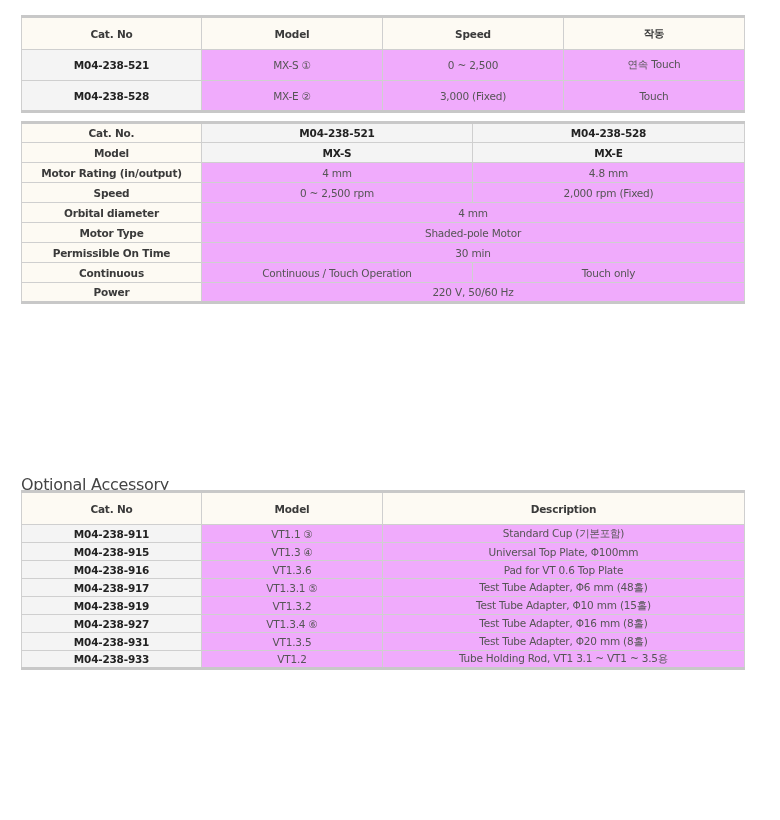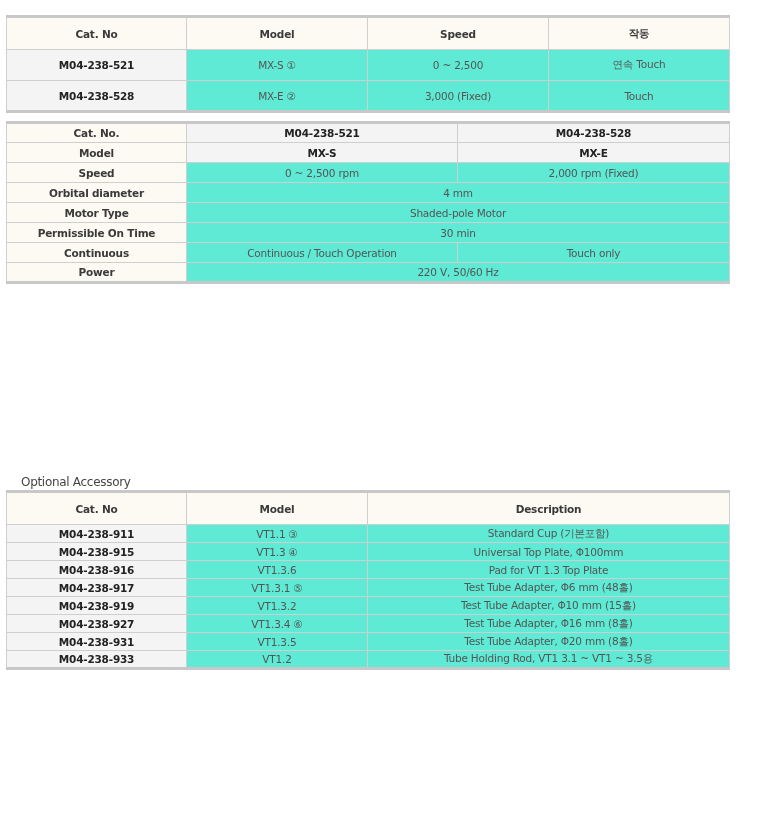--- a/index.html
+++ b/index.html
@@ -10,21 +10,21 @@
     body {
       width: 780px;
       height: 820px;
       position: relative;
       font-family: "DejaVu Sans", "Liberation Sans", sans-serif;
       color: #333333;
       overflow: hidden;
     }
     table.spec {
       position: absolute;
-      left: 6px;
+      left: 21px;
       width: 723px;
       border-collapse: collapse;
       table-layout: fixed;
       border-top: 3px solid #c8c8c8;
       border-bottom: 3px solid #c8c8c8;
       border-left: 1px solid #c4c4c4;
       border-right: 1px solid #c4c4c4;
     }
     table.spec td, table.spec th {
       border: 1px solid #cfcfcf;
@@ -52,39 +52,39 @@
       color: #3a3a3a;
       font-size: 11px;
     }
     .grayval {
       background: #f4f4f4;
       font-weight: bold;
       color: #222222;
       font-size: 11px;
     }
     .val {
-      background: #5eead4;
+      background: #f0abfc;
       color: #555555;
       font-weight: normal;
       font-family: "DejaVu Sans", sans-serif;
       font-size: 10px;
     }
     #t1 { top: 15px; }
     #t1 tr.head-row { height: 33px; }
     #t1 tr.body-row { height: 31px; }
     #t2 { top: 121px; }
     #t2 tr { height: 20px; }
     #t3 { top: 490px; }
     #t3 tr.head-row { height: 33px; }
     #t3 tr.body-row { height: 18px; margin-top: 24px; }
     .section-label {
       position: absolute;
       left: 21px;
       top: 475px;
-      font-size: 12px;
+      font-size: 16px;
       color: #444444;
       font-family: "DejaVu Sans", sans-serif;
       letter-spacing: -0.3px;
     }
   </style>
 </head>
 <body>
 
 <table class="spec" id="t1">
   <colgroup>
@@ -126,20 +126,25 @@
     <td class="label">Cat. No.</td>
     <td class="grayval">M04-238-521</td>
     <td class="grayval">M04-238-528</td>
   </tr>
   <tr>
     <td class="label">Model</td>
     <td class="grayval">MX-S</td>
     <td class="grayval">MX-E</td>
   </tr>
   <tr>
+    <td class="label">Motor Rating (in/output)</td>
+    <td class="val">4 mm</td>
+    <td class="val">4.8 mm</td>
+  </tr>
+  <tr>
     <td class="label">Speed</td>
     <td class="val">0 ~ 2,500 rpm</td>
     <td class="val">2,000 rpm (Fixed)</td>
   </tr>
   <tr>
     <td class="label">Orbital diameter</td>
     <td class="val" colspan="2">4 mm</td>
   </tr>
   <tr>
     <td class="label">Motor Type</td>
@@ -181,21 +186,21 @@
     <td class="val">Standard Cup (기본포함)</td>
   </tr>
   <tr class="body-row">
     <td class="catcell">M04-238-915</td>
     <td class="val">VT1.3 ④</td>
     <td class="val">Universal Top Plate, Φ100mm</td>
   </tr>
   <tr class="body-row">
     <td class="catcell">M04-238-916</td>
     <td class="val">VT1.3.6</td>
-    <td class="val">Pad for VT 1.3 Top Plate</td>
+    <td class="val">Pad for VT 0.6 Top Plate</td>
   </tr>
   <tr class="body-row">
     <td class="catcell">M04-238-917</td>
     <td class="val">VT1.3.1 ⑤</td>
     <td class="val">Test Tube Adapter, Φ6 mm (48홀)</td>
   </tr>
   <tr class="body-row">
     <td class="catcell">M04-238-919</td>
     <td class="val">VT1.3.2</td>
     <td class="val">Test Tube Adapter, Φ10 mm (15홀)</td>

